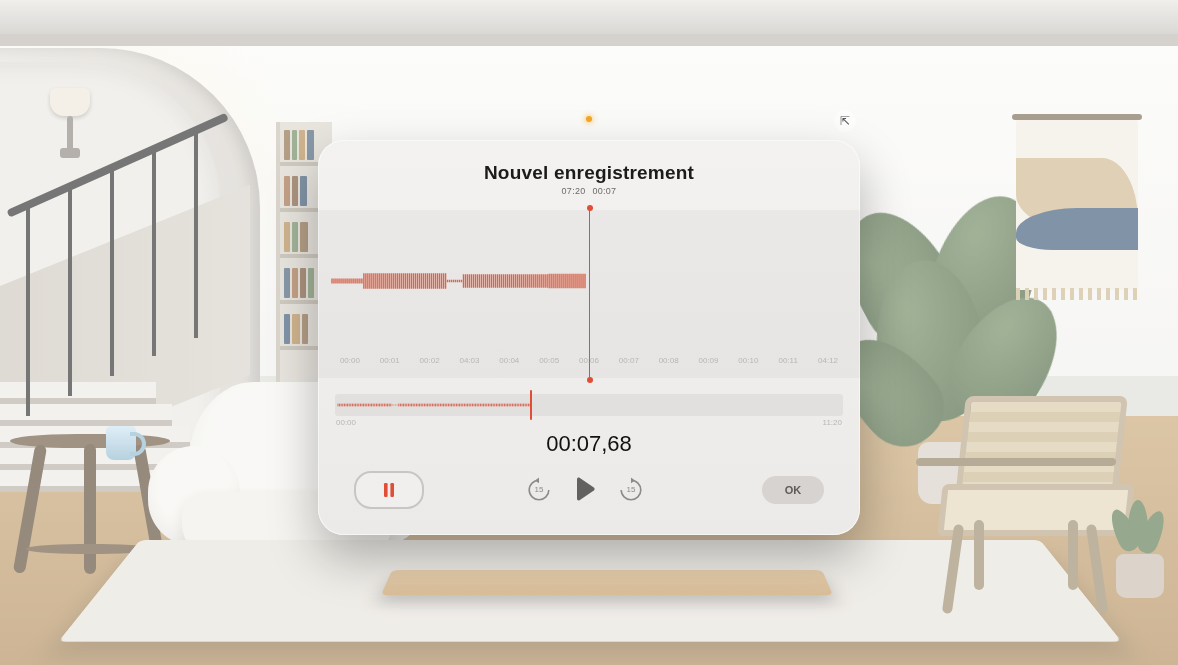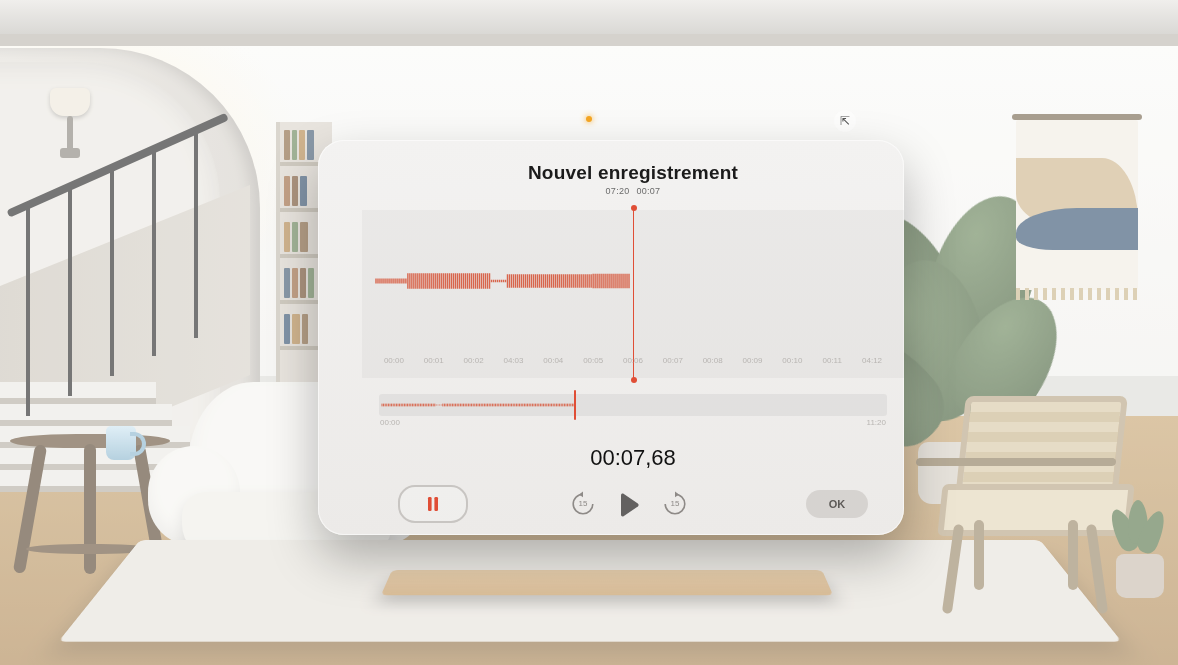--- a/index.html
+++ b/index.html
@@ -74,41 +74,41 @@
   
   .portal-dot{left:586px;top:116px;width:6px;height:6px;border-radius:50%;background:#f5a623;box-shadow:0 0 6px #f5a623;position:absolute;z-index:3;}
   .portal-pip{left:834px;top:110px;width:22px;height:22px;border-radius:50%;background:rgba(255,255,255,.5);backdrop-filter:blur(6px);display:flex;align-items:center;justify-content:center;color:#555;font-size:12px;position:absolute;z-index:3;}
   
   .wash{position:absolute;inset:0;background:rgba(255,255,255,.35);z-index:1;}
 
   
   .panel{position:absolute;left:318px;top:140px;width:542px;height:395px;z-index:4;
          background:linear-gradient(#f3f2f1,#eceae8);backdrop-filter:blur(24px);
          border-radius:26px;box-shadow:0 22px 50px rgba(0,0,0,.28),inset 0 0 0 1px rgba(255,255,255,.55);
-         display:flex;flex-direction:column;align-items:center;overflow:hidden;padding-left:44px;}
+         display:flex;flex-direction:column;align-items:center;overflow:hidden;}
   .title{margin-top:22px;font-size:19px;font-weight:600;color:#1b1b1b;letter-spacing:.2px;}
   .subtitle{margin-top:2px;font-size:9px;color:#6b6b6b;letter-spacing:.3px;word-spacing:4px;}
   .wavezone{margin-top:14px;width:100%;height:168px;position:relative;background:rgba(0,0,0,.03);}
   .bigwave{position:absolute;left:12px;right:12px;top:0;height:142px;}
   .bigwave svg{width:100%;height:100%;}
   .ticks{position:absolute;left:12px;right:12px;bottom:0;height:22px;display:flex;justify-content:space-between;font-size:8px;color:#b8b5b2;}
   .ticks span{width:46px;text-align:center;}
   .playhead{position:absolute;top:-2px;bottom:-2px;left:50%;width:1px;background:#e04e36;pointer-events:none;}
   .playhead:before,.playhead:after{content:"";position:absolute;left:-2.5px;width:6px;height:6px;background:#e04e36;border-radius:50%;}
   .playhead:before{top:-3px}.playhead:after{bottom:-3px}
   .overview{margin-top:16px;width:508px;height:22px;background:rgba(0,0,0,.05);border-radius:3px;position:relative;}
   .overview svg{position:absolute;left:2px;top:0;height:100%;}
   .ov-playhead{position:absolute;top:-4px;bottom:-4px;width:2px;background:#e04e36;border-radius:1px;}
   .ov-labels{width:506px;display:flex;justify-content:space-between;font-size:8px;color:#b8b5b2;margin-top:2px;}
-  .elapsed{margin-top:18px;font-size:22px;color:#111;font-weight:500;font-variant-numeric:tabular-nums;}
+  .elapsed{margin-top:4px;font-size:22px;color:#111;font-weight:500;font-variant-numeric:tabular-nums;}
   .controls{margin-top:14px;width:100%;padding:0 36px 0 36px;box-sizing:border-box;display:flex;align-items:center;}
   .btn{cursor:pointer;display:inline-flex;align-items:center;justify-content:center;}
   .pause-btn{width:66px;height:34px;border-radius:17px;border:2px solid #c8c5c2;background:rgba(255,255,255,.2);}
   .pause-btn svg{width:16px;height:16px;}
-  .center-controls{margin-left:auto;margin-right:auto;display:flex;align-items:flex-end;gap:22px;transform:translateX(-8px);}
+  .center-controls{margin-left:auto;margin-right:auto;display:flex;align-items:flex-start;gap:22px;transform:translateX(-8px);}
   .skip{width:26px;height:26px;position:relative;color:#8e8a87;}
   .skip svg{width:26px;height:26px;}
   .skip .num{position:absolute;left:0;right:0;top:8px;text-align:center;font-size:8px;color:#8e8a87;}
   .play{color:#636160;}
   .play svg{width:22px;height:24px;}
   .ok-btn{width:62px;height:28px;border-radius:14px;background:#d6d3d0;color:#5d5a57;font-size:11px;font-weight:600;}
 </style>
 </head>
 <body>
 

